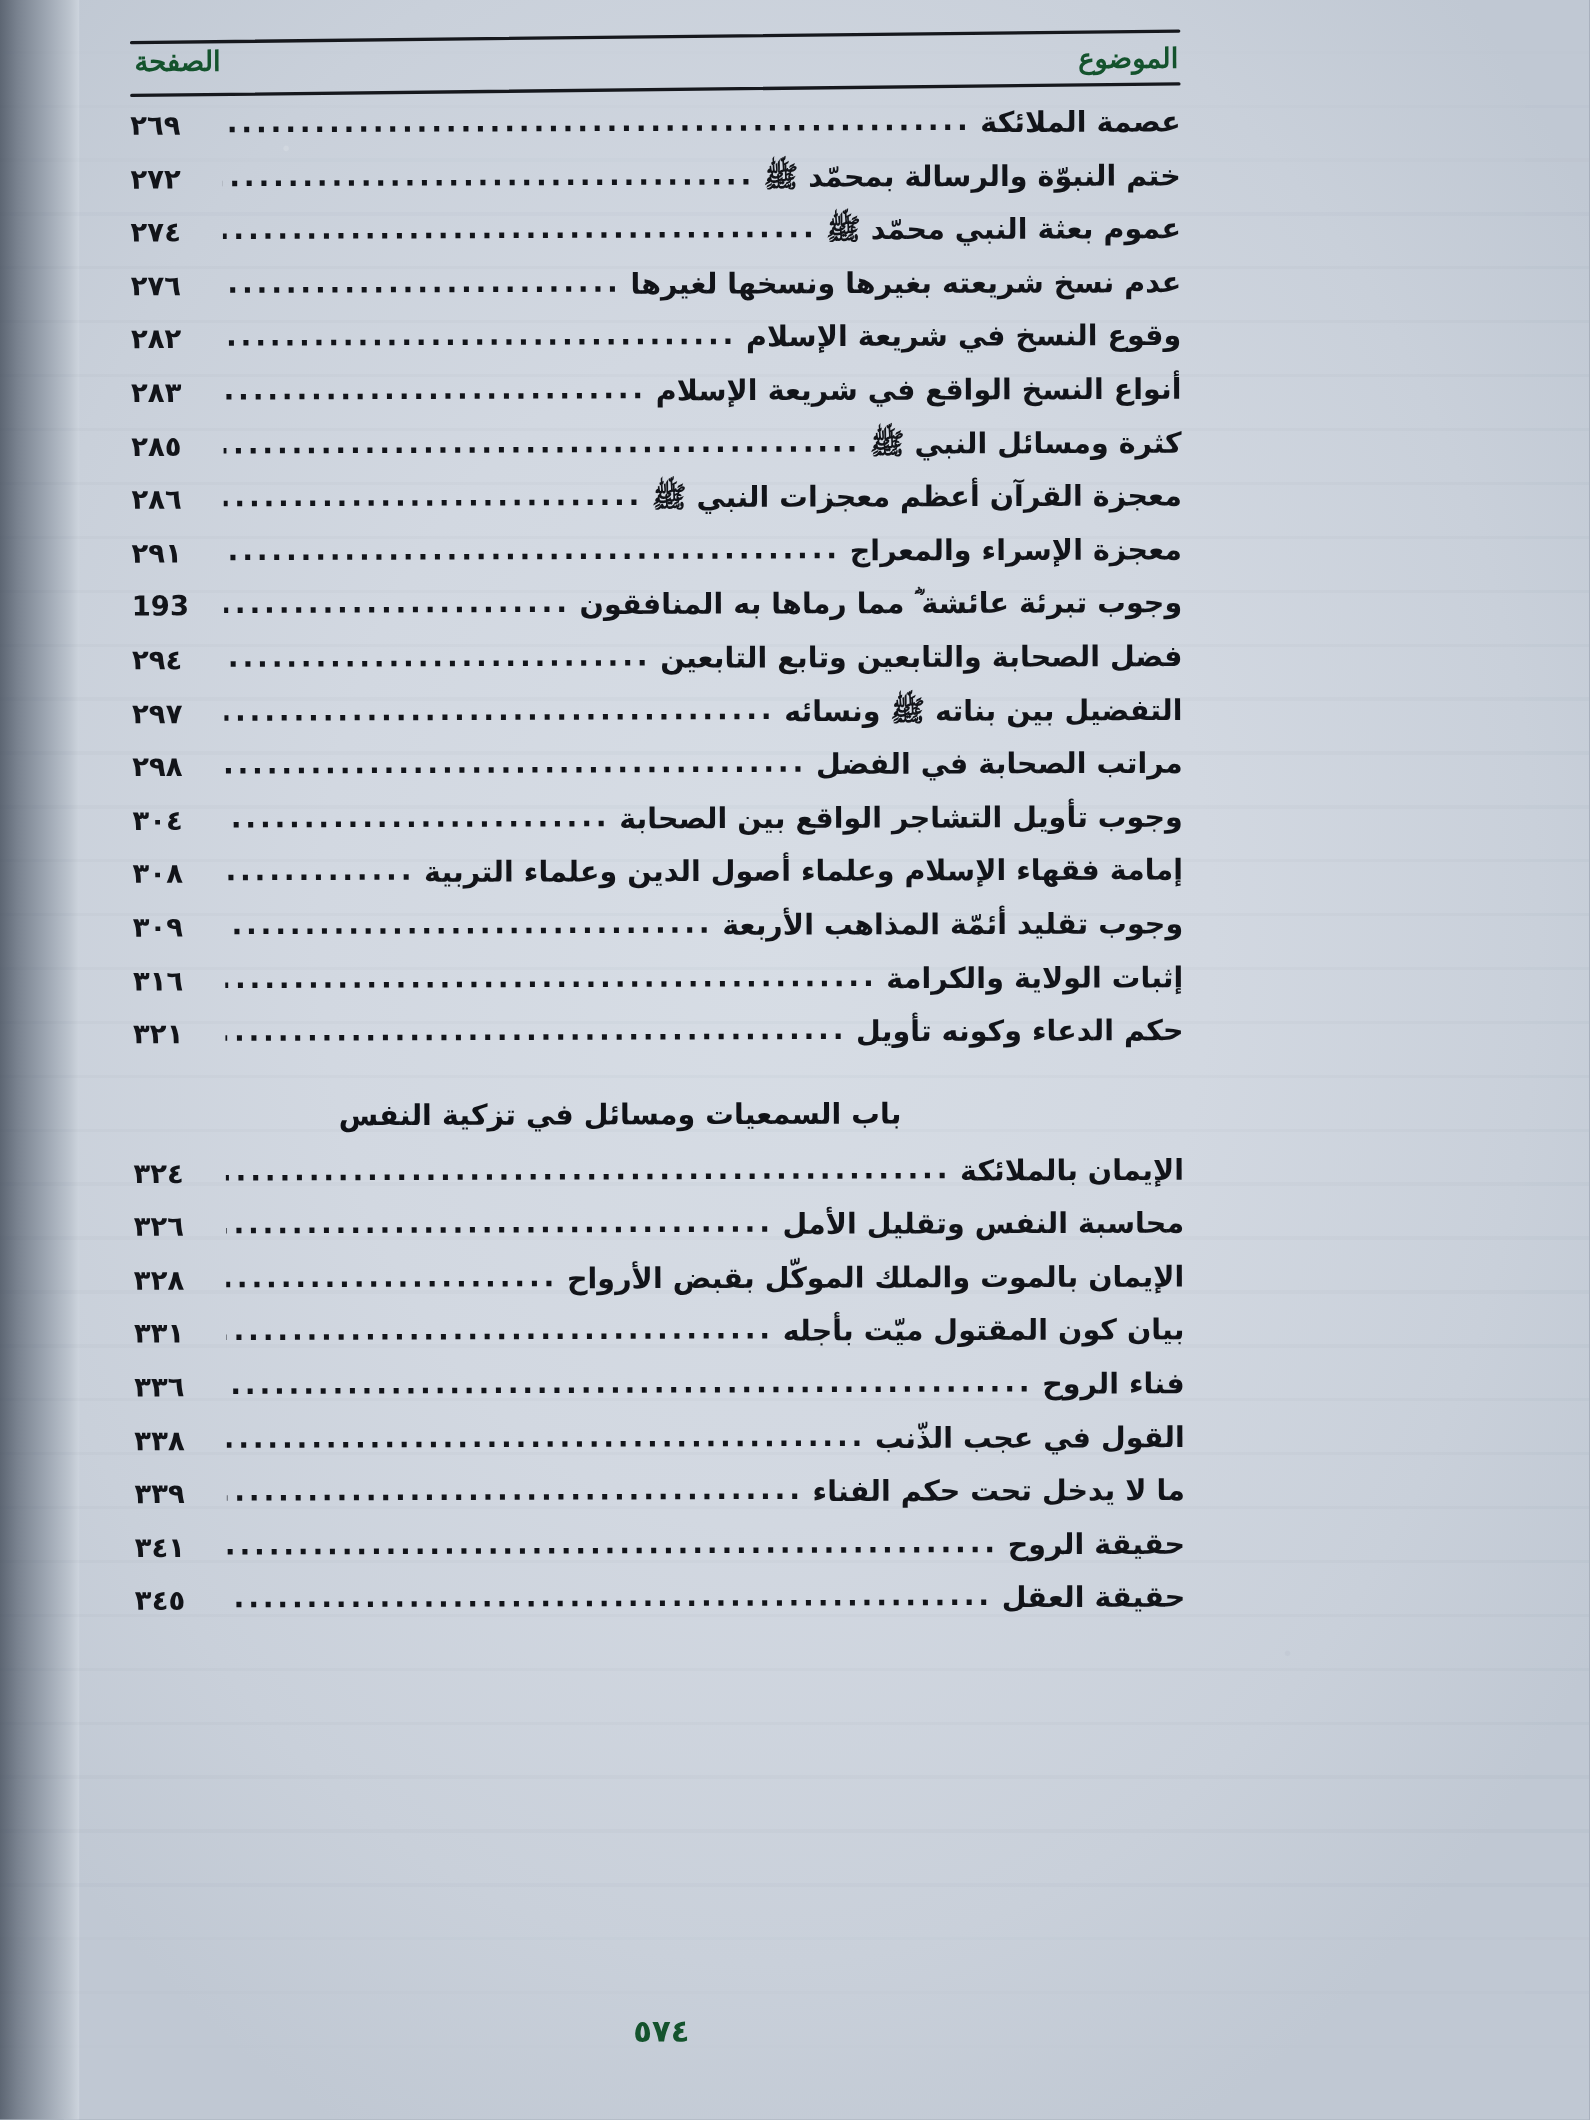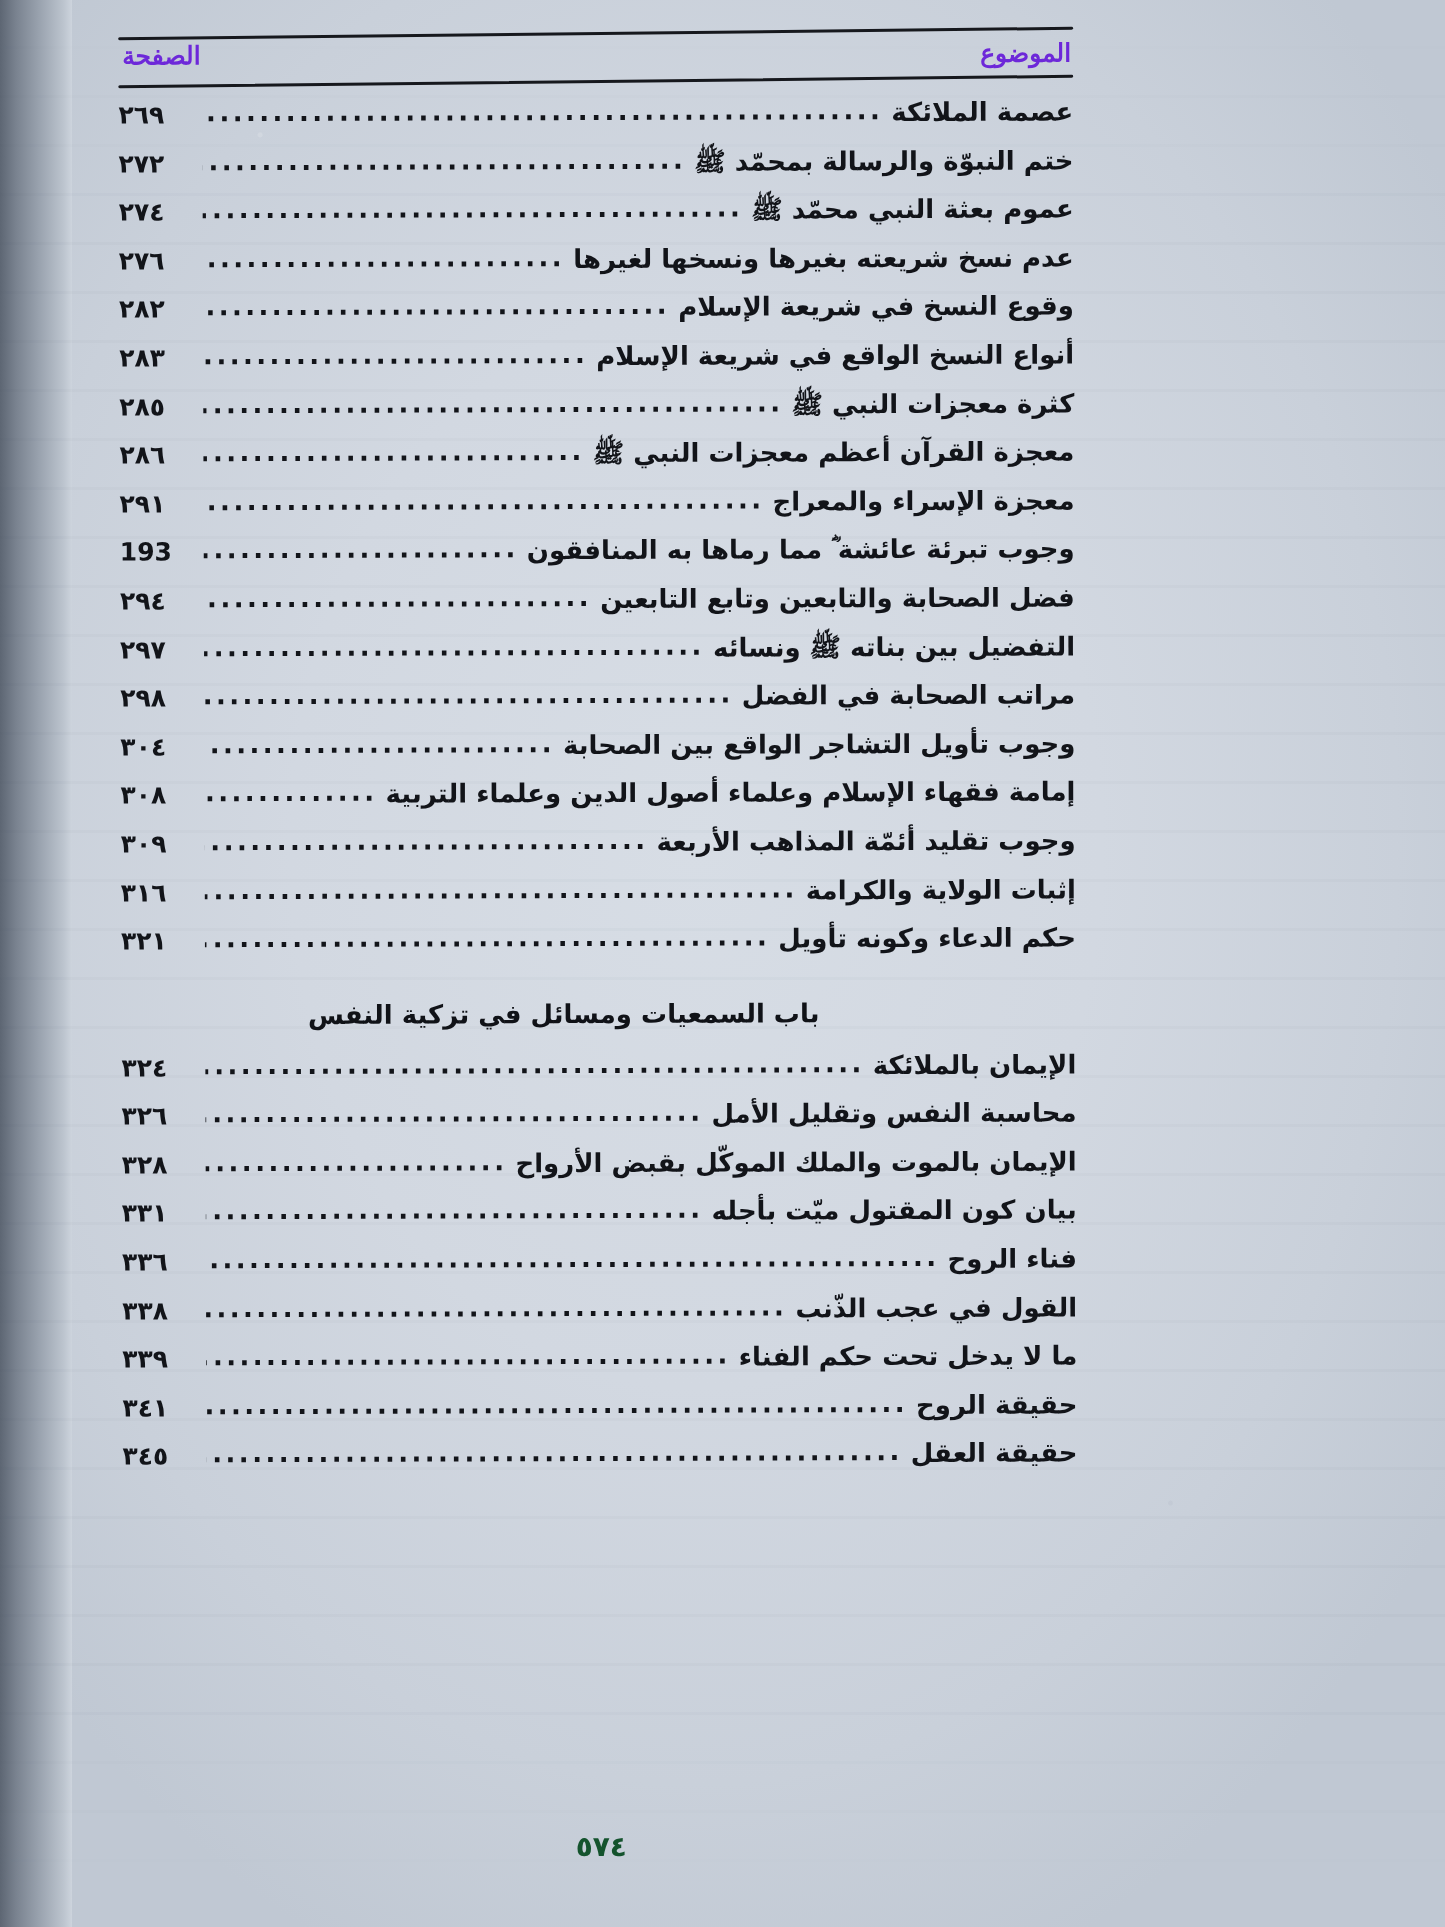--- a/index.html
+++ b/index.html
@@ -100,21 +100,21 @@
     width: 955px;
     display: flex;
     justify-content: space-between;
     align-items: center;
     direction: rtl;
   }
   .header-labels span {
     font-family: Liberation Serif, serif;
     font-size: 25px;
     font-weight: bold;
-    color: #6d28d9;
+    color: #14532d;
     letter-spacing: 0;
   }
   .hdr-subject { padding-right: 2px; }
   .hdr-page    { padding-left: 4px; }
 
   
   .entries {
     position: absolute;
     top: 100px;
     left: 0;
@@ -244,21 +244,21 @@
           <span class="entry-title">وقوع النسخ في شريعة الإسلام</span>
           <span class="entry-dots">.....................................................................................................................</span>
           <span class="entry-page">٢٨٢</span>
         </div>
         <div class="entry">
           <span class="entry-title">أنواع النسخ الواقع في شريعة الإسلام</span>
           <span class="entry-dots">.....................................................................................................................</span>
           <span class="entry-page">٢٨٣</span>
         </div>
         <div class="entry">
-          <span class="entry-title">كثرة معجزات النبي ﷺ</span>
+          <span class="entry-title">كثرة ومسائل النبي ﷺ</span>
           <span class="entry-dots">.....................................................................................................................</span>
           <span class="entry-page">٢٨٥</span>
         </div>
         <div class="entry">
           <span class="entry-title">معجزة القرآن أعظم معجزات النبي ﷺ</span>
           <span class="entry-dots">.....................................................................................................................</span>
           <span class="entry-page">٢٨٦</span>
         </div>
         <div class="entry">
           <span class="entry-title">معجزة الإسراء والمعراج</span>

